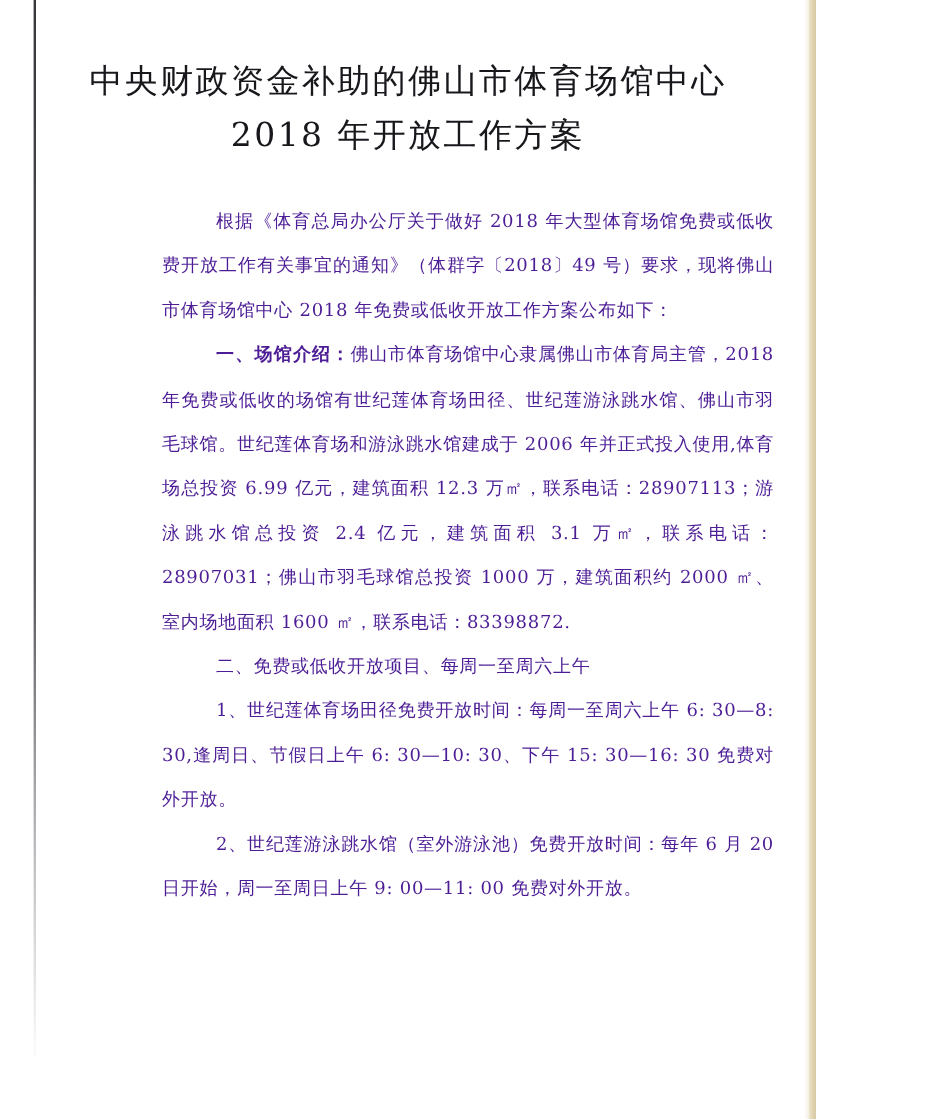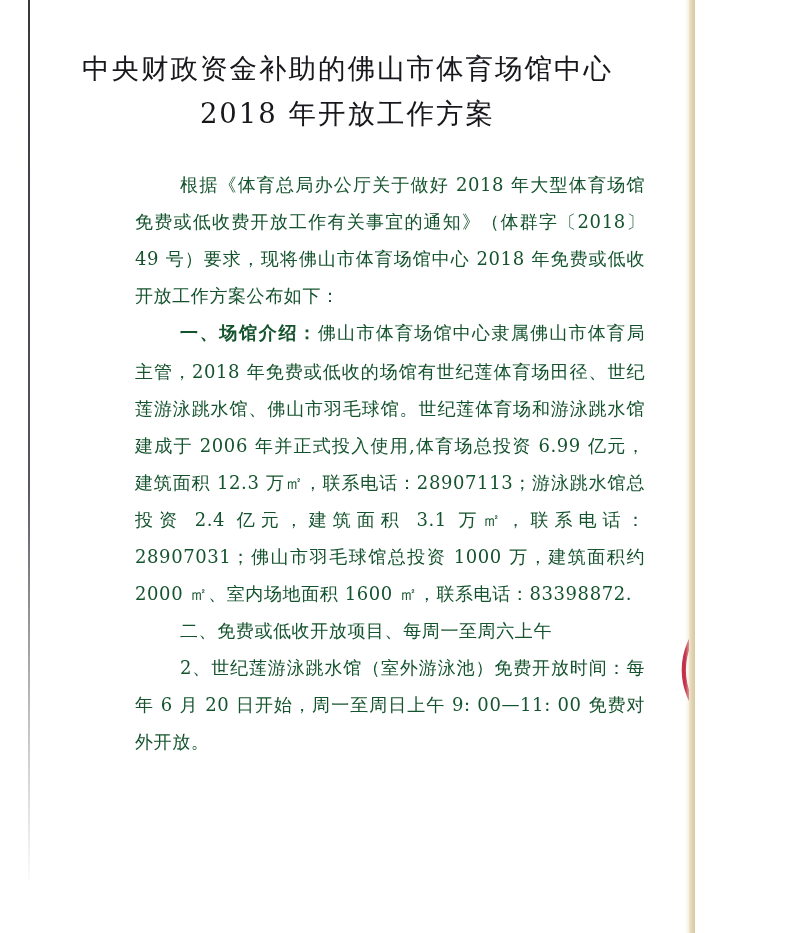--- a/index.html
+++ b/index.html
@@ -10,21 +10,20 @@
   }
 
   .page {
     position: relative;
     width: 680px;
     height: 933px;
     background: #ffffff;
     overflow: hidden;
     font-family: "DejaVu Serif", "Liberation Serif", serif;
     color: #1a1a1a;
-    padding-left: 15px;
   }
 
   
   .spine-line {
     position: absolute;
     left: 28px;
     top: 0;
     width: 1.5px;
     height: 880px;
     background: linear-gradient(to bottom,
@@ -70,27 +69,27 @@
   }
 
   .body-block {
     position: absolute;
     left: 135px;
     top: 166px;
     width: 510px;
   }
 
   .para {
-    font-size: 18px;
+    font-size: 15px;
     line-height: 37px;
     letter-spacing: 0.6px;
     text-align: justify;
     text-justify: inter-character;
     margin: 0;
-    color: #14532d;
+    color: #4c1d95;
     text-indent: 45px;
   }
 
   .para.bold-lead {
     
   }
 
   .lead-bold {
     font-weight: bold;
     font-family: Liberation Mono, monospace;
@@ -125,20 +124,23 @@
     </p>
 
     <p class="para bold-lead">
       <span class="lead-bold">一、场馆介绍：</span><span>佛山市体育场馆中心隶属佛山市体育局主管，2018 年免费或低收的场馆有世纪莲体育场田径、世纪莲游泳跳水馆、佛山市羽毛球馆。世纪莲体育场和游泳跳水馆建成于 2006 年并正式投入使用,体育场总投资 6.99 亿元，建筑面积 12.3 万㎡，联系电话：28907113；游泳跳水馆总投资 2.4 亿元，建筑面积 3.1 万㎡，联系电话：28907031；佛山市羽毛球馆总投资 1000 万，建筑面积约 2000 ㎡、室内场地面积 1600 ㎡，联系电话：83398872.</span>
     </p>
 
     <p class="para">
       <span>二、免费或低收开放项目、每周一至周六上午</span>
     </p>
 
+    <p class="para">
+      <span>1、世纪莲体育场田径免费开放时间：每周一至周六上午 6: 30—8: 30,逢周日、节假日上午 6: 30—10: 30、下午 15: 30—16: 30 免费对外开放。</span>
+    </p>
 
     <p class="para">
       <span>2、世纪莲游泳跳水馆（室外游泳池）免费开放时间：每年 6 月 20 日开始，周一至周日上午 9: 00—11: 00 免费对外开放。</span>
     </p>
 
   </div>
 
   <div class="seal">
     <svg width="164" height="164" viewBox="0 0 164 164" aria-hidden="true">
       <defs>

